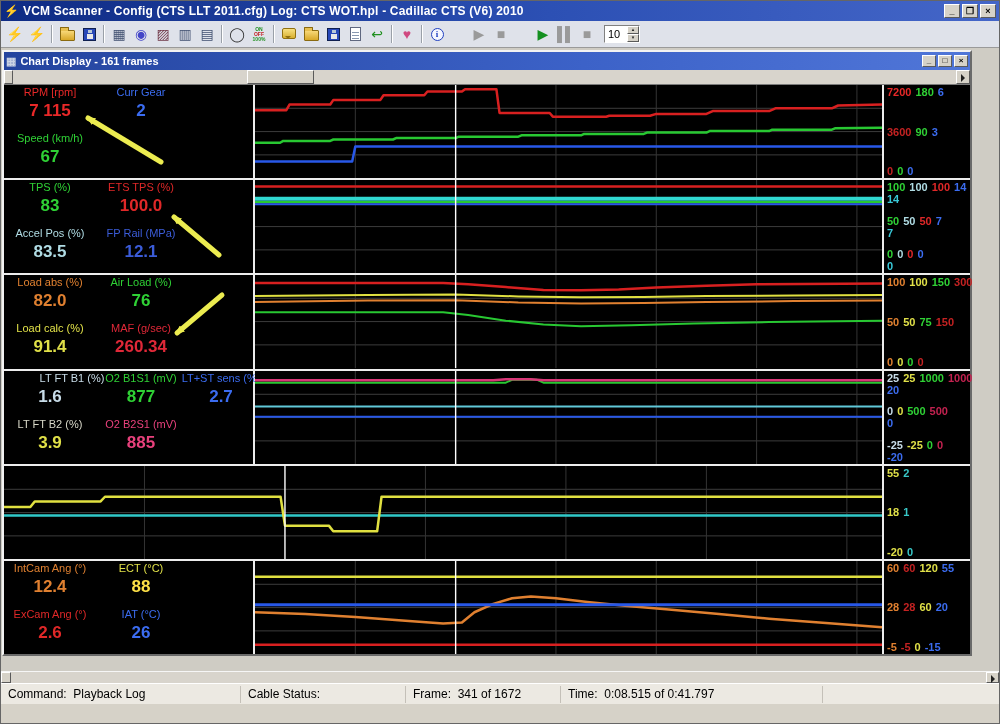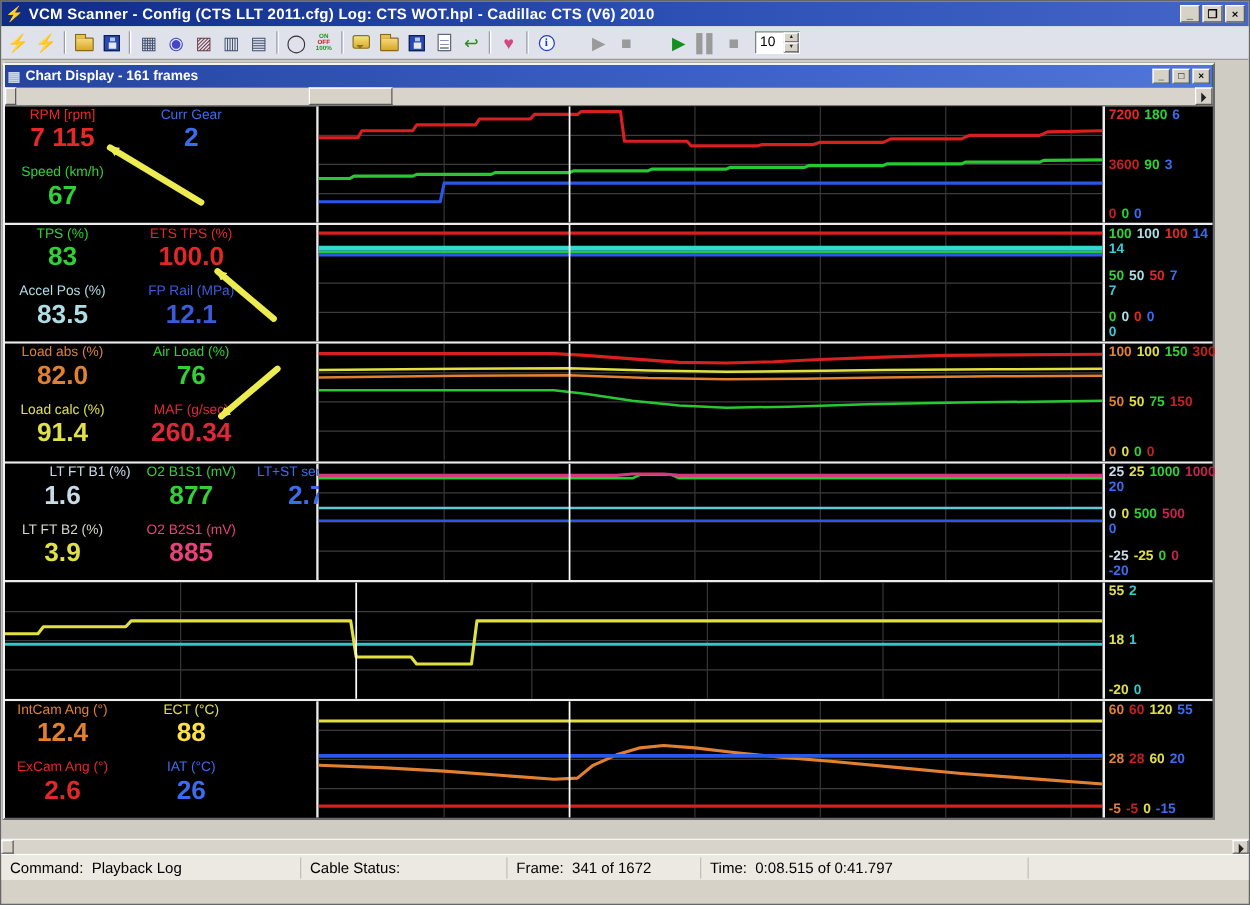--- a/index.html
+++ b/index.html
@@ -67,24 +67,24 @@
   .cw-thumb{position:absolute;left:243px;top:0;width:67px;height:14px;background:#d6d2c8;
     border:1px solid;border-color:#fff #5a5a5a #5a5a5a #fff;}
   .arrow-btn{position:absolute;right:0;top:0;width:14px;height:14px;background:#d6d2c8;
     border:1px solid;border-color:#fff #5a5a5a #5a5a5a #fff;}
   .arrow-btn::after{content:"";position:absolute;left:4px;top:3px;border:4px solid transparent;border-left-color:#202020;}
   .cw-body{height:569px;display:flex;flex-direction:column;}
   .panel{flex:1;display:flex;border-bottom:2px solid #ececec;min-height:0;}
   .panel:last-child{border-bottom:none;}
   .labels{width:251px;border-right:2px solid #ececec;padding:1px 0 0 2px;
     display:flex;flex-direction:column;background:#000;}
-  .lrow{display:grid;grid-template-columns:88px 94px 66px;flex:1;gap:12px;}
+  .lrow{display:grid;grid-template-columns:88px 94px 66px;flex:1;}
   .cell{display:flex;flex-direction:column;align-items:center;}
   .cl{font-size:11px;line-height:13px;white-space:nowrap;}
-  .cv{font-size:21px;font-weight:bold;line-height:23px;white-space:nowrap;}
+  .cv{font-size:17px;font-weight:bold;line-height:23px;white-space:nowrap;}
   .plot{flex:1;position:relative;border-right:2px solid #ececec;background:#000;}
   .plot svg{position:absolute;inset:0;width:100%;height:100%;display:block;}
   .axis{width:86px;background:#000;display:flex;flex-direction:column;justify-content:space-between;
     padding:1px 0 1px 3px;font-size:11px;font-weight:bold;line-height:12px;}
   .axis-line span{margin-right:4px;}
   .arrows-overlay{position:absolute;inset:0;width:100%;height:100%;pointer-events:none;}
   
   .hscroll{height:12px;background:#d8d4cc;position:relative;border-top:1px solid #f6f6f6;}
   .hscroll .stub{position:absolute;left:0;top:0;width:10px;height:11px;background:#d6d2c8;
     border:1px solid;border-color:#fff #5a5a5a #5a5a5a #fff;}

